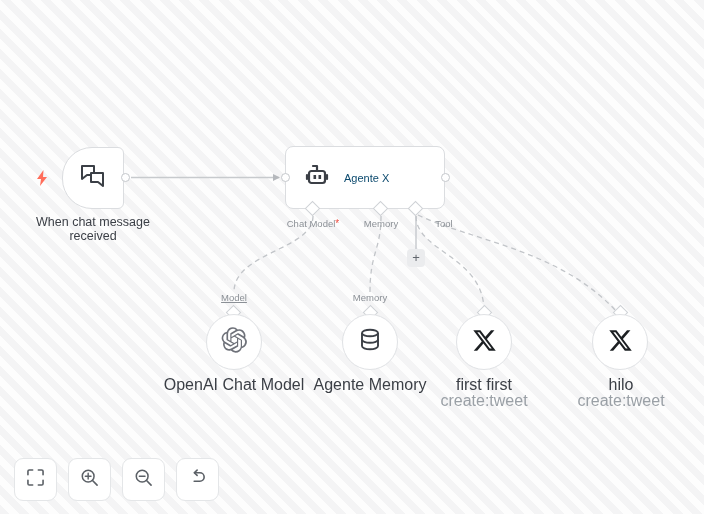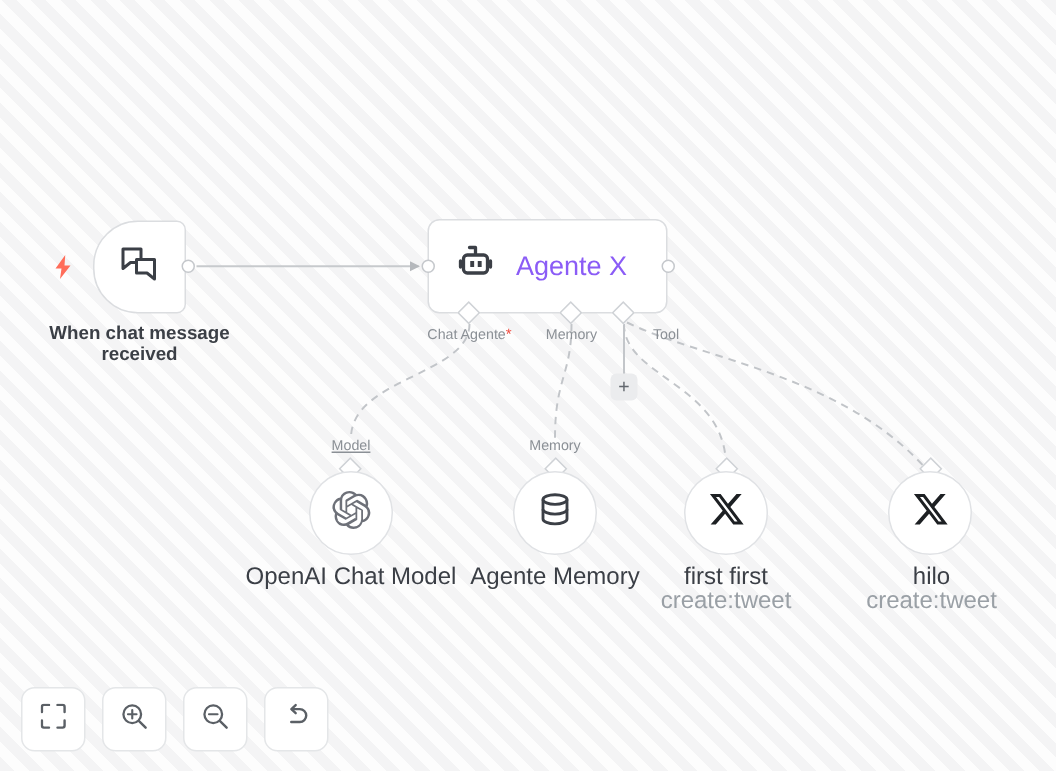--- a/index.html
+++ b/index.html
@@ -54,21 +54,21 @@
     width: 16px;
     height: 18px;
   }
   .trigger-label {
     position: absolute;
     left: 13px;
     top: 215px;
     width: 160px;
     text-align: center;
     font-size: 12.5px;
-    font-weight: bold;
+    font-weight: normal;
     color: #3b3f46;
     line-height: 14px;
   }
 
   
   .agent-node {
     position: absolute;
     left: 285px;
     top: 146px;
     width: 160px;
@@ -76,22 +76,22 @@
     background: #ffffff;
     border: 1px solid #dbdde0;
     border-radius: 8px;
     box-sizing: border-box;
     display: flex;
     align-items: center;
     padding-left: 18px;
   }
   .agent-title {
     margin-left: 14px;
-    font-size: 18px;
-    color: #8b5cf6;
+    font-size: 11px;
+    color: #0c4a6e;
     text-align: center;
   }
 
   
   .endpoint {
     position: absolute;
     width: 9px;
     height: 9px;
     border-radius: 50%;
     background: #ffffff;
@@ -234,21 +234,21 @@
         <rect x="14.5" y="11" width="2.6" height="4" fill="#3b3f46"></rect>
         <path d="M3 11 v4 M23 11 v4" stroke="#3b3f46" stroke-width="2.2" stroke-linecap="round"></path>
       </svg>
     </span>
     <span class="agent-title">Agente X</span>
   </div>
   <div class="endpoint" style="left:281px; top:173px;"></div>
   <div class="endpoint" style="left:441px; top:173px;"></div>
 
   <div class="diamond" style="left:307px; top:203px;"></div>
-  <div class="sub-label" style="left:263px; top:218px; width:100px;"><span>Chat Agente</span><span class="req-star">*</span></div>
+  <div class="sub-label" style="left:263px; top:218px; width:100px;"><span>Chat Model</span><span class="req-star">*</span></div>
 
   <div class="diamond" style="left:375px; top:203px;"></div>
   <div class="sub-label" style="left:331px; top:218px; width:100px;">Memory</div>
 
   <div class="diamond" style="left:410px; top:203px;"></div>
   <div class="sub-label" style="left:366px; top:218px; width:100px;padding-left:28px;">Tool</div>
 
   <div class="plus-btn">+</div>
 
   <div class="diamond" style="left:228px; top:307px;"></div>

